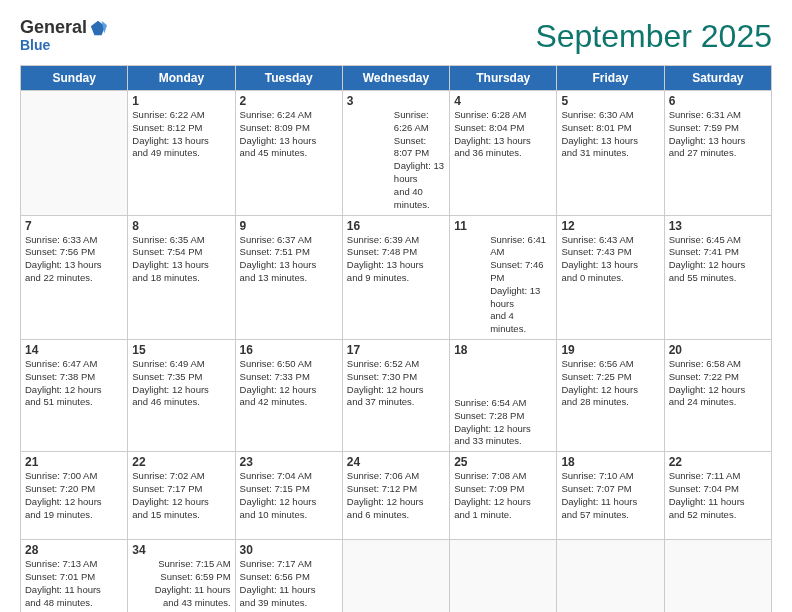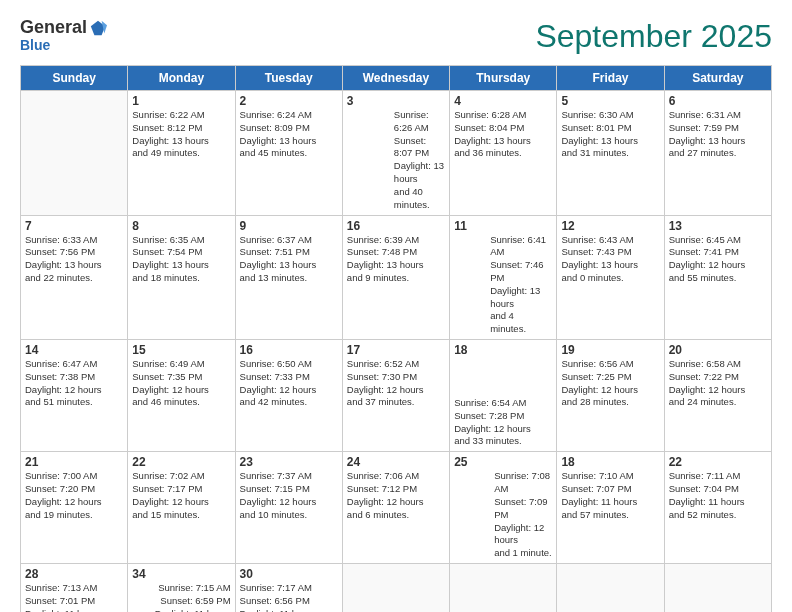--- a/index.html
+++ b/index.html
@@ -294,35 +294,35 @@
           </td>
           <td>
             <span class="day-num">22</span>
             <div class="day-info" style="white-space: pre-line;">Sunrise: 7:02 AM
 Sunset: 7:17 PM
 Daylight: 12 hours
 and 15 minutes.</div>
           </td>
           <td>
             <span class="day-num">23</span>
-            <div class="day-info" style="white-space: pre-line;">Sunrise: 7:37 AM
+            <div class="day-info" style="white-space: pre-line;">Sunrise: 7:04 AM
 Sunset: 7:15 PM
 Daylight: 12 hours
 and 10 minutes.</div>
           </td>
           <td>
             <span class="day-num">24</span>
             <div class="day-info" style="white-space: pre-line;">Sunrise: 7:06 AM
 Sunset: 7:12 PM
 Daylight: 12 hours
 and 6 minutes.</div>
           </td>
           <td>
             <span class="day-num">25</span>
-            <div class="day-info" style="white-space: pre-line; margin-left: 40px;">Sunrise: 7:08 AM
+            <div class="day-info" style="white-space: pre-line;">Sunrise: 7:08 AM
 Sunset: 7:09 PM
 Daylight: 12 hours
 and 1 minute.</div>
           </td>
           <td>
             <span class="day-num">18</span>
             <div class="day-info" style="white-space: pre-line;">Sunrise: 7:10 AM
 Sunset: 7:07 PM
 Daylight: 11 hours
 and 57 minutes.</div>

